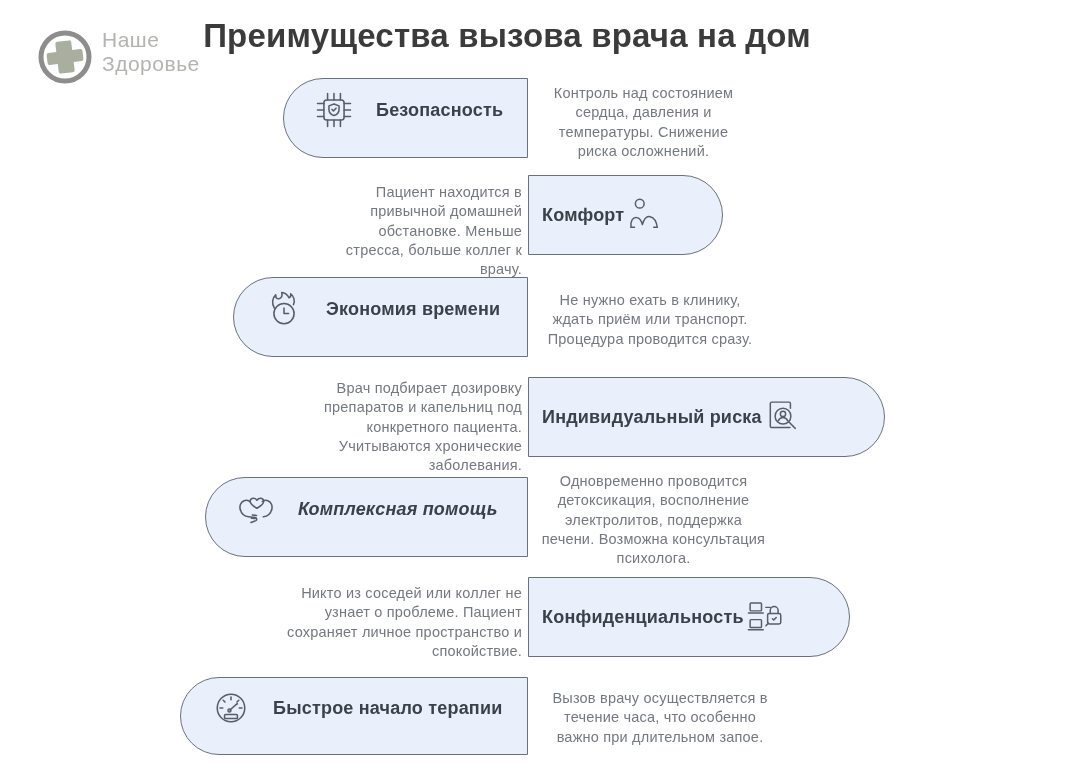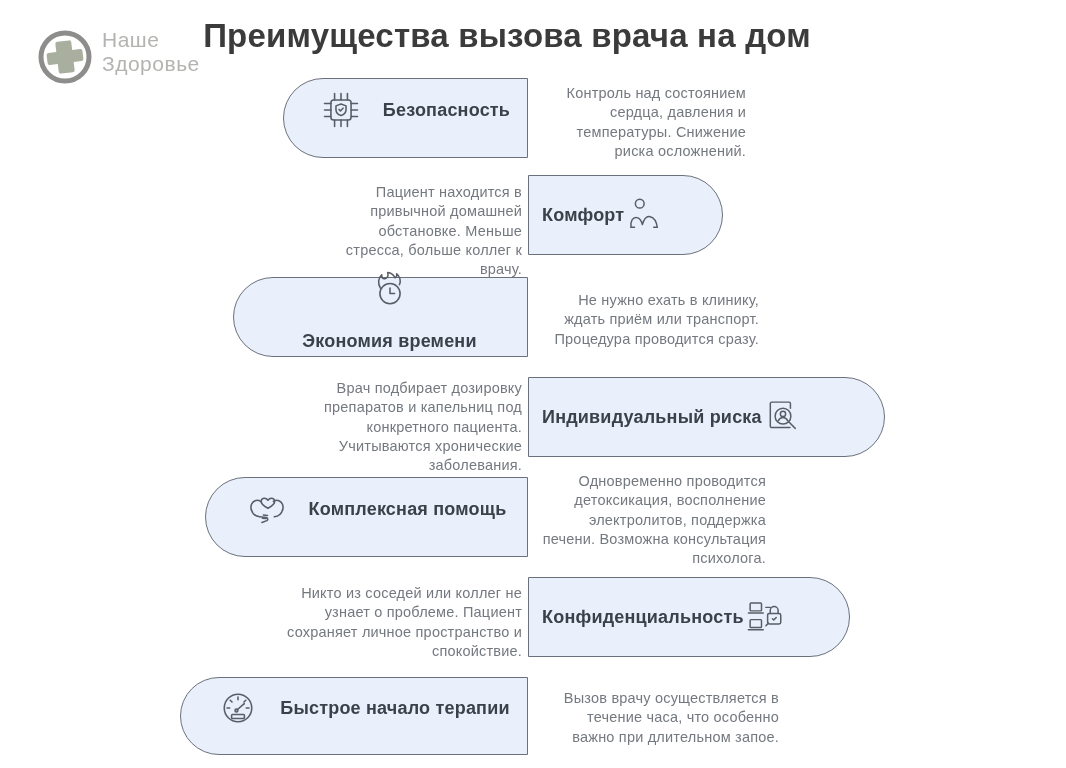--- a/index.html
+++ b/index.html
@@ -15,41 +15,41 @@
   .page-title{
     position:absolute;top:17px;left:0;width:1014px;text-align:center;
     font-size:33px;font-weight:bold;color:#3b3b3b;letter-spacing:.2px;
   }
   
   .card{
     position:absolute;height:80px;box-sizing:border-box;
     background:#e9effb;border:1.4px solid #6b717c;
     display:flex;align-items:center;
   }
-  .card-left{border-radius:41px 0 0 41px;padding:0 10px 16px 28px;gap:20px;justify-content:center;}
+  .card-left{border-radius:41px 0 0 41px;padding:0 10px 16px 28px;gap:20px;}
   .card-right{border-radius:0 41px 41px 0;padding:0 34px 0 13px;justify-content:flex-start;}
   .card-title{font-size:18px;font-weight:bold;color:#3c4149;letter-spacing:.2px;white-space:nowrap;}
   .card .icon{flex:0 0 auto;display:flex;align-items:center;}
   .card svg{stroke:#585e66;fill:none;stroke-width:1.7;stroke-linecap:round;stroke-linejoin:round;}
   
   .desc{
     position:absolute;font-size:14.5px;line-height:1.33;color:#74787f;letter-spacing:.2px;
   }
   .desc-left{text-align:right;}
-  .desc-right{text-align:right;}
+  .desc-right{text-align:center;}
   
   .c1{left:283px;top:78px;width:245px;}
   .d1{left:541px;top:84px;width:205px;}
   .d2{left:322px;top:183px;width:200px;}
   .c2{left:528px;top:175px;width:195px;}
-  .c3{left:233px;top:277px;width:295px;flex-direction:column;}
+  .c3{left:233px;top:277px;width:295px;}
   .d3{left:541px;top:291px;width:218px;}
   .d4{left:292px;top:379px;width:230px;}
   .c4{left:528px;top:377px;width:357px;}
-  .c5{left:205px;top:477px;width:323px;}
+  .c5{left:205px;top:477px;width:323px;font-style:italic;}
   .d5{left:541px;top:472px;width:225px;}
   .d6{left:287px;top:584px;width:235px;}
   .c6{left:528px;top:577px;width:322px;}
   .c7{left:180px;top:677px;width:348px;height:78px;}
   .d7{left:541px;top:689px;width:238px;}
 </style>
 </head>
 <body>
 
 <div class="logo">

